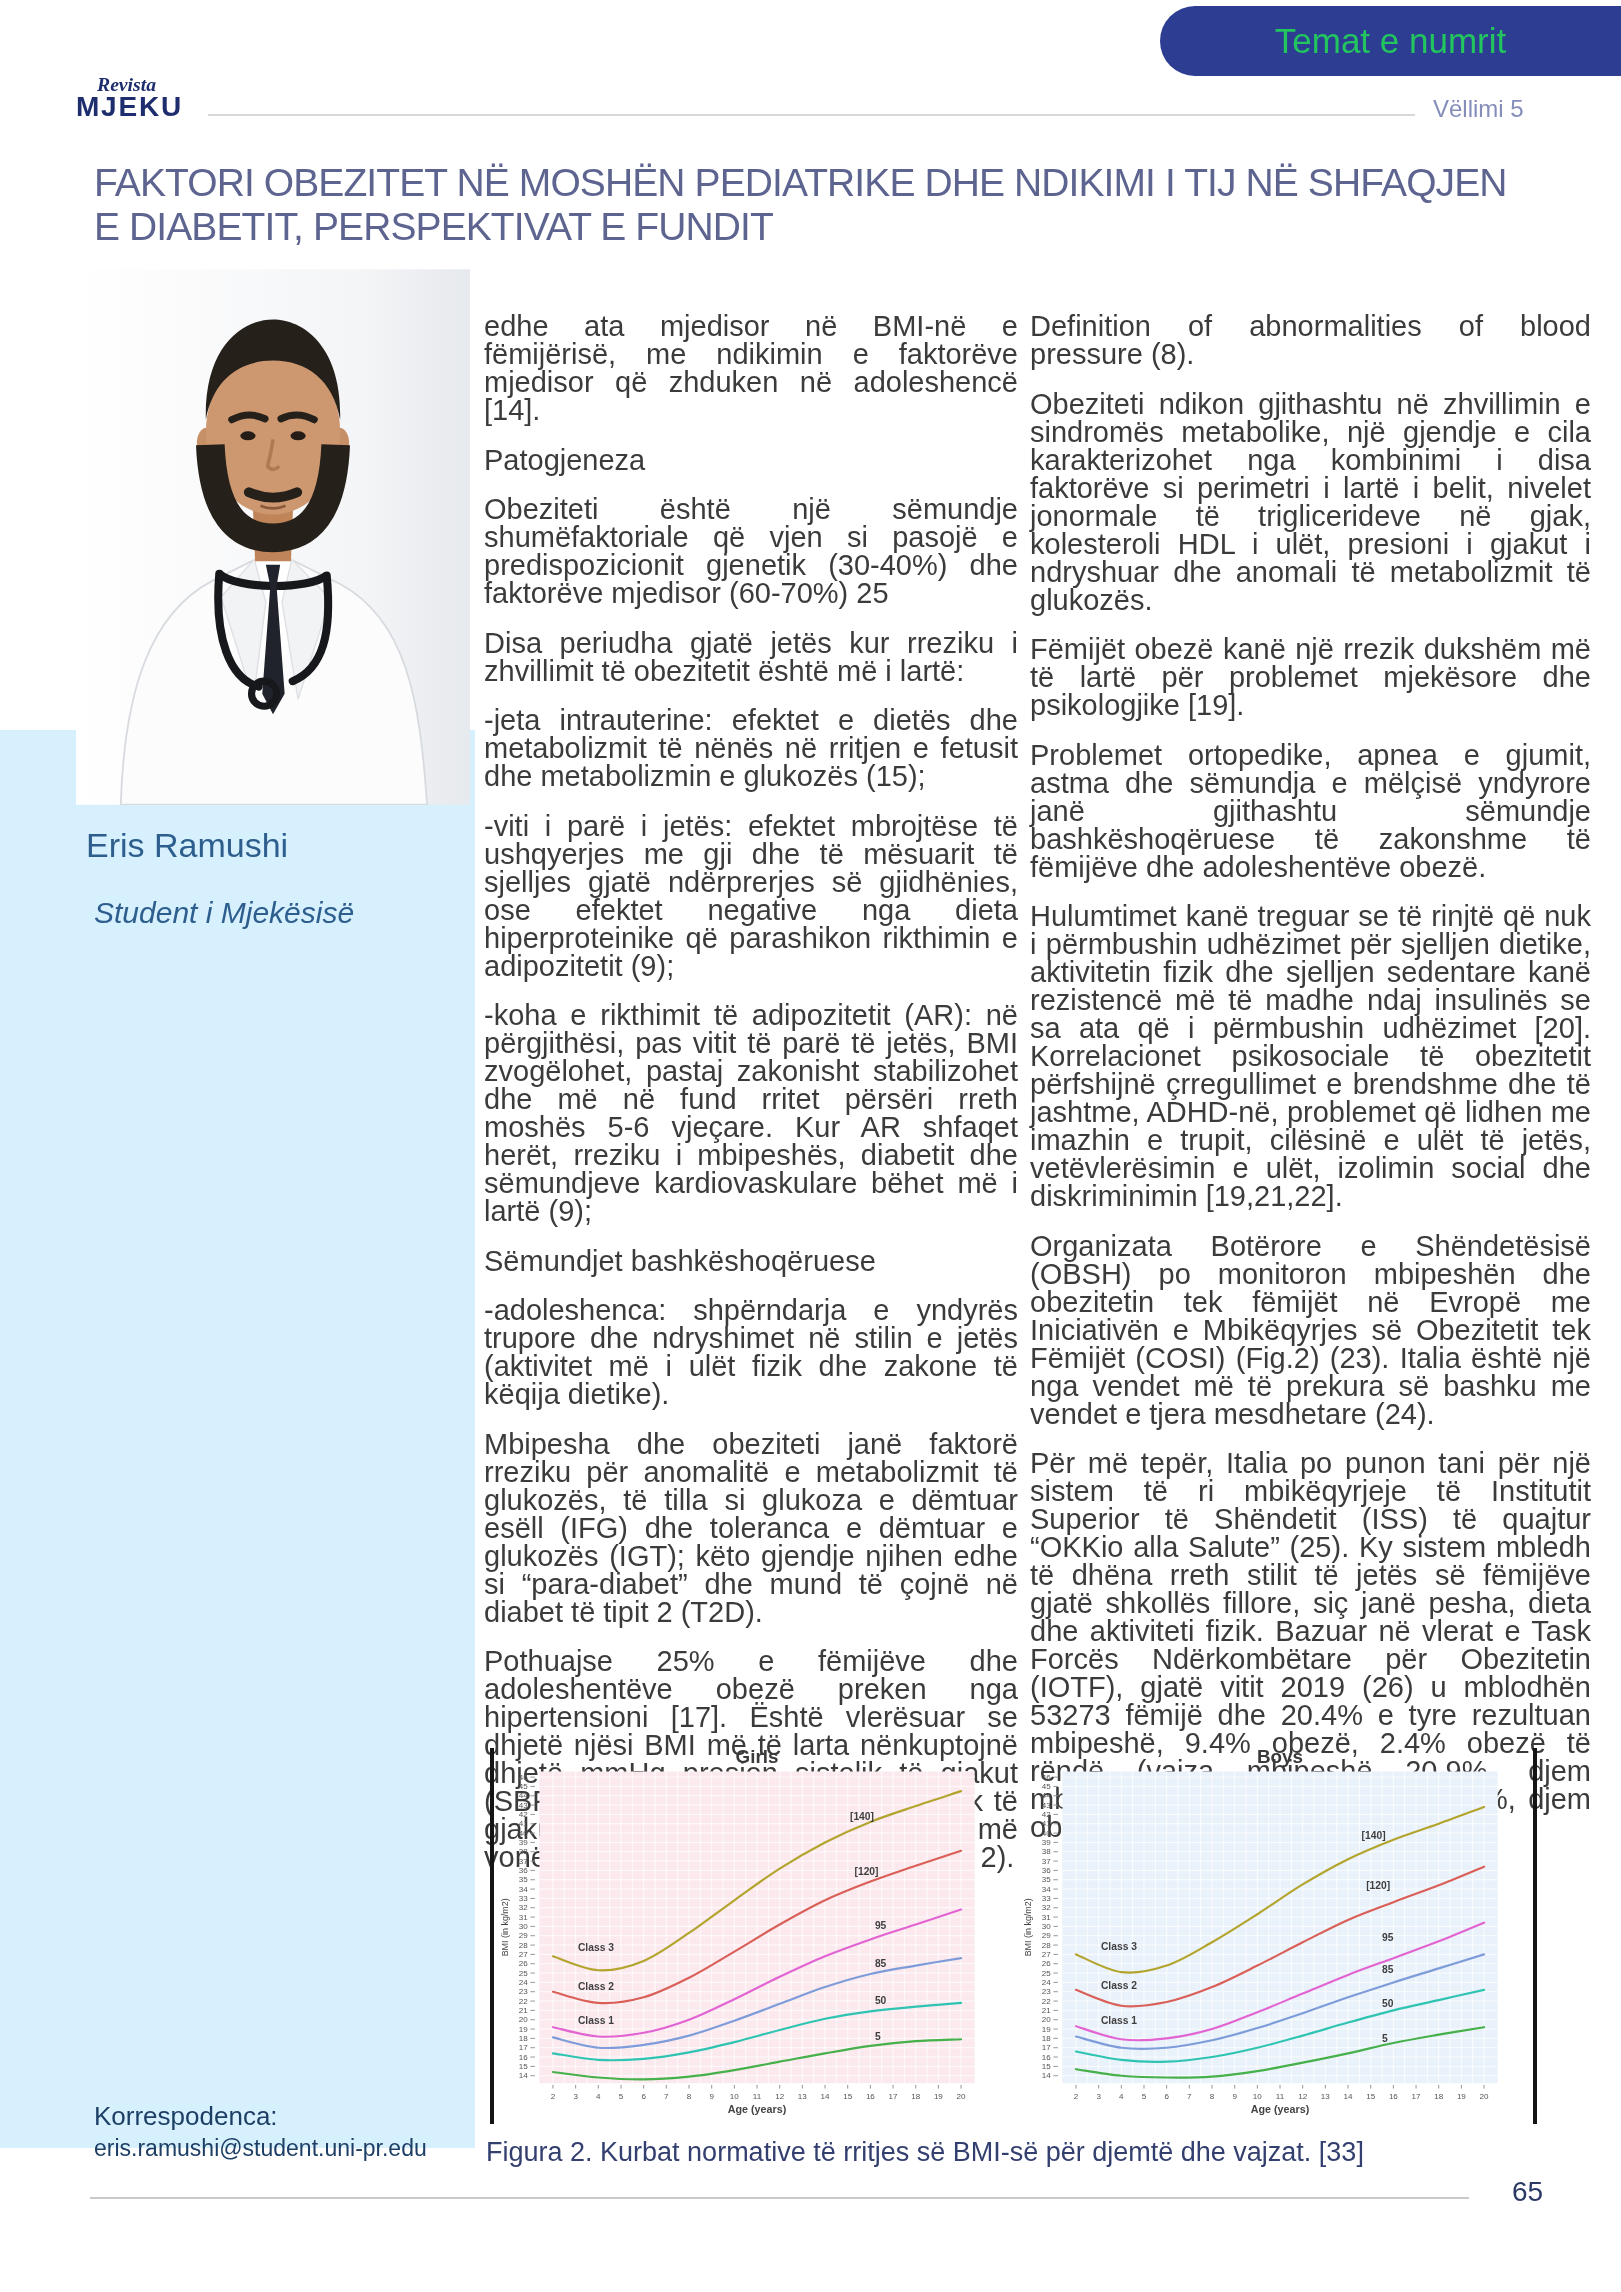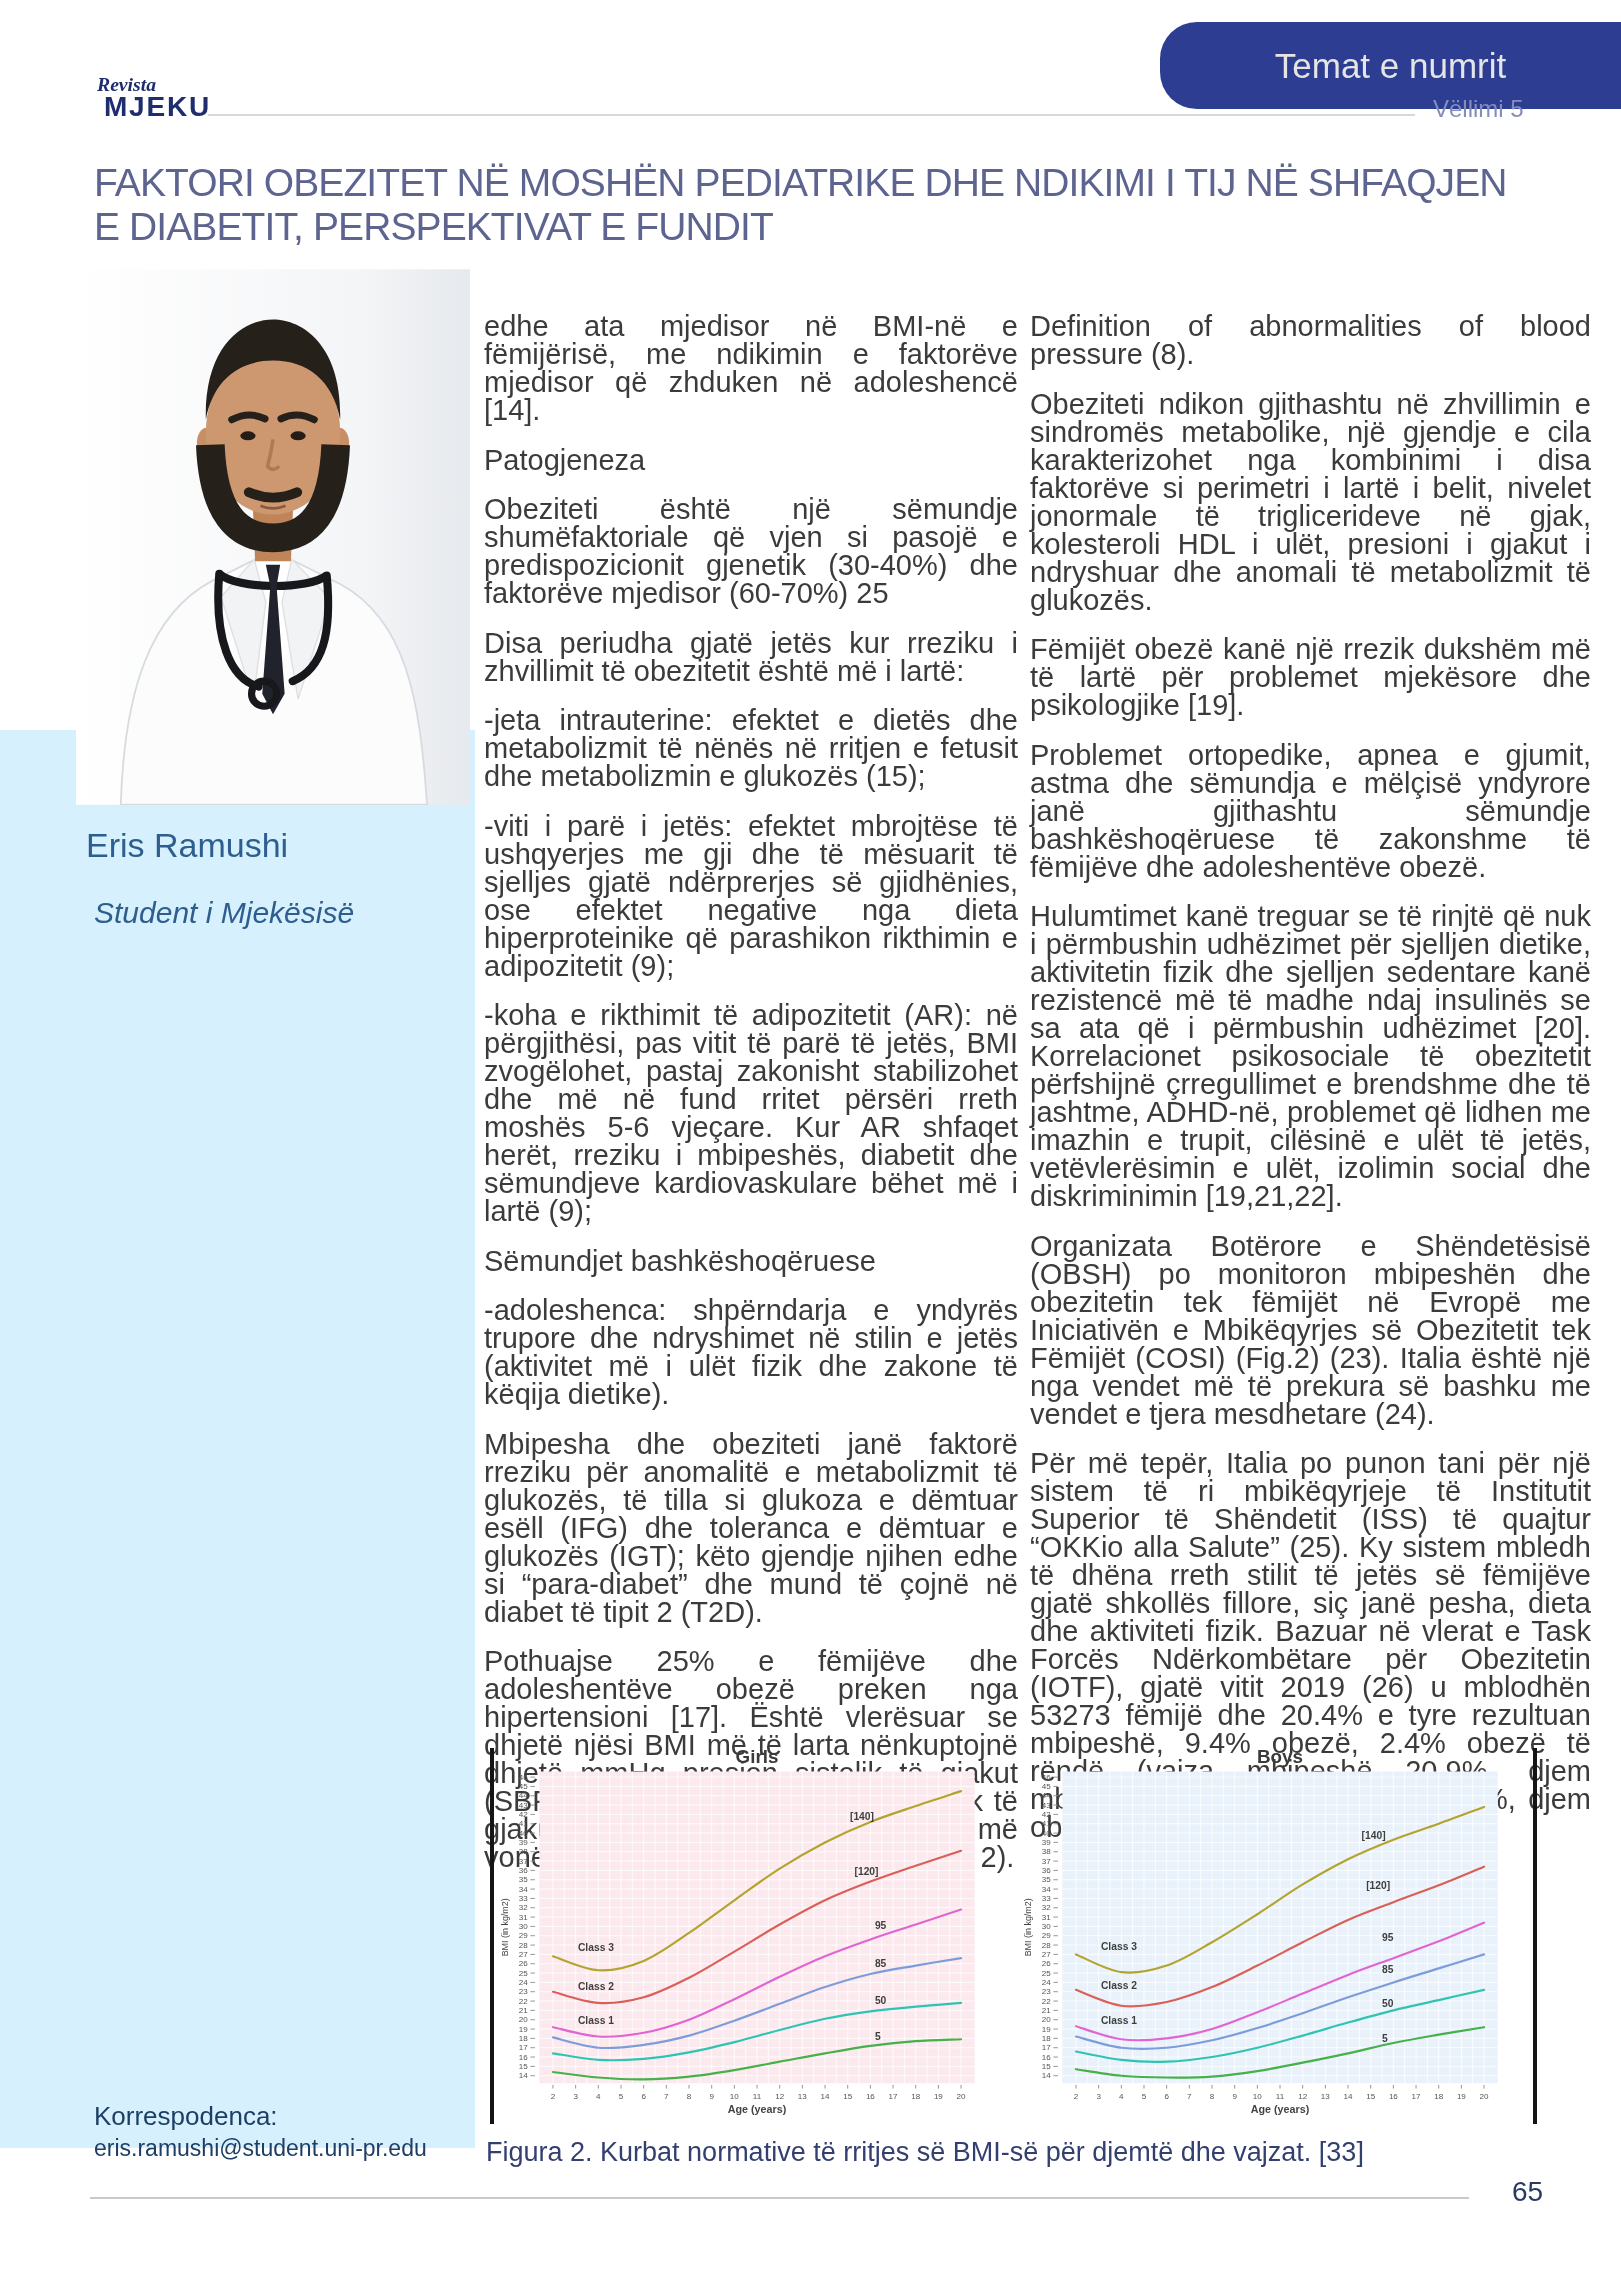--- a/index.html
+++ b/index.html
@@ -1,24 +1,24 @@
 <!DOCTYPE html>
 <html style="--banner-bg: #2c3d92; --logo-navy: #1e2d6e; --title-color: #5d6490; --volume-text: #858dbb; --sidebar-bg: #d7f0fd; --author-name: #2d5e8e; --correspondence: #1d3f66; --body-text: #3b3b3b; --caption-color: #333f6f; --page-number: #2b3a64;font-size:14.3px"><head>
 <meta charset="utf-8">
 <style>
   html,body{margin:0;padding:0;background:#ffffff;}
   .page{position:relative;width:1621px;height:2293px;background:#ffffff;overflow:hidden;
         font-family:"Liberation Sans","DejaVu Sans",sans-serif;}
   .abs{position:absolute;}
-  .banner{left:1160px;top:22px;width:461px;height:87px;background:var(--banner-bg,#2c3d92);
+  .banner{left:1160px;top:6px;width:461px;height:70px;background:var(--banner-bg,#2c3d92);
           border-radius:37px 0 0 37px;display:flex;align-items:center;justify-content:center;
-          color:#e5e5e5;font-size:35px;}
+          color:#22c55e;font-size:35px;}
   .logo-revista{left:97px;top:73px;font-family:"Liberation Serif","DejaVu Serif",serif;
           font-style:italic;font-weight:bold;font-size:19.7px;color:var(--logo-navy,#1e2d6e);}
-  .logo-mjeku{left:104px;top:91px;font-weight:bold;font-size:28px;letter-spacing:1.8px;
+  .logo-mjeku{left:76px;top:91px;font-weight:bold;font-size:28px;letter-spacing:1.8px;
           color:var(--logo-navy,#1e2d6e);}
   .header-rule{left:208px;top:114px;width:1207px;height:1.8px;background:#d8d8d8;}
   .volume{left:1433px;top:95px;font-size:24px;color:var(--volume-text,#858dbb);}
   .title{left:94px;top:161px;width:1433px;font-size:39px;line-height:44px;letter-spacing:-0.9px;
           color:var(--title-color,#5d6490);}
   .panel{left:0;top:730px;width:475px;height:1418px;background:var(--sidebar-bg,#d7f0fd);}
   .photo{left:76px;top:269px;width:394px;height:536px;}
   .author-name{left:86px;top:826px;font-size:34px;color:var(--author-name,#2d5e8e);}
   .author-role{left:94px;top:896px;font-size:30px;font-style:italic;color:var(--author-name,#2d5e8e);}
   .korr-label{left:94px;top:2101px;font-size:26px;color:var(--correspondence,#1d3f66);}

